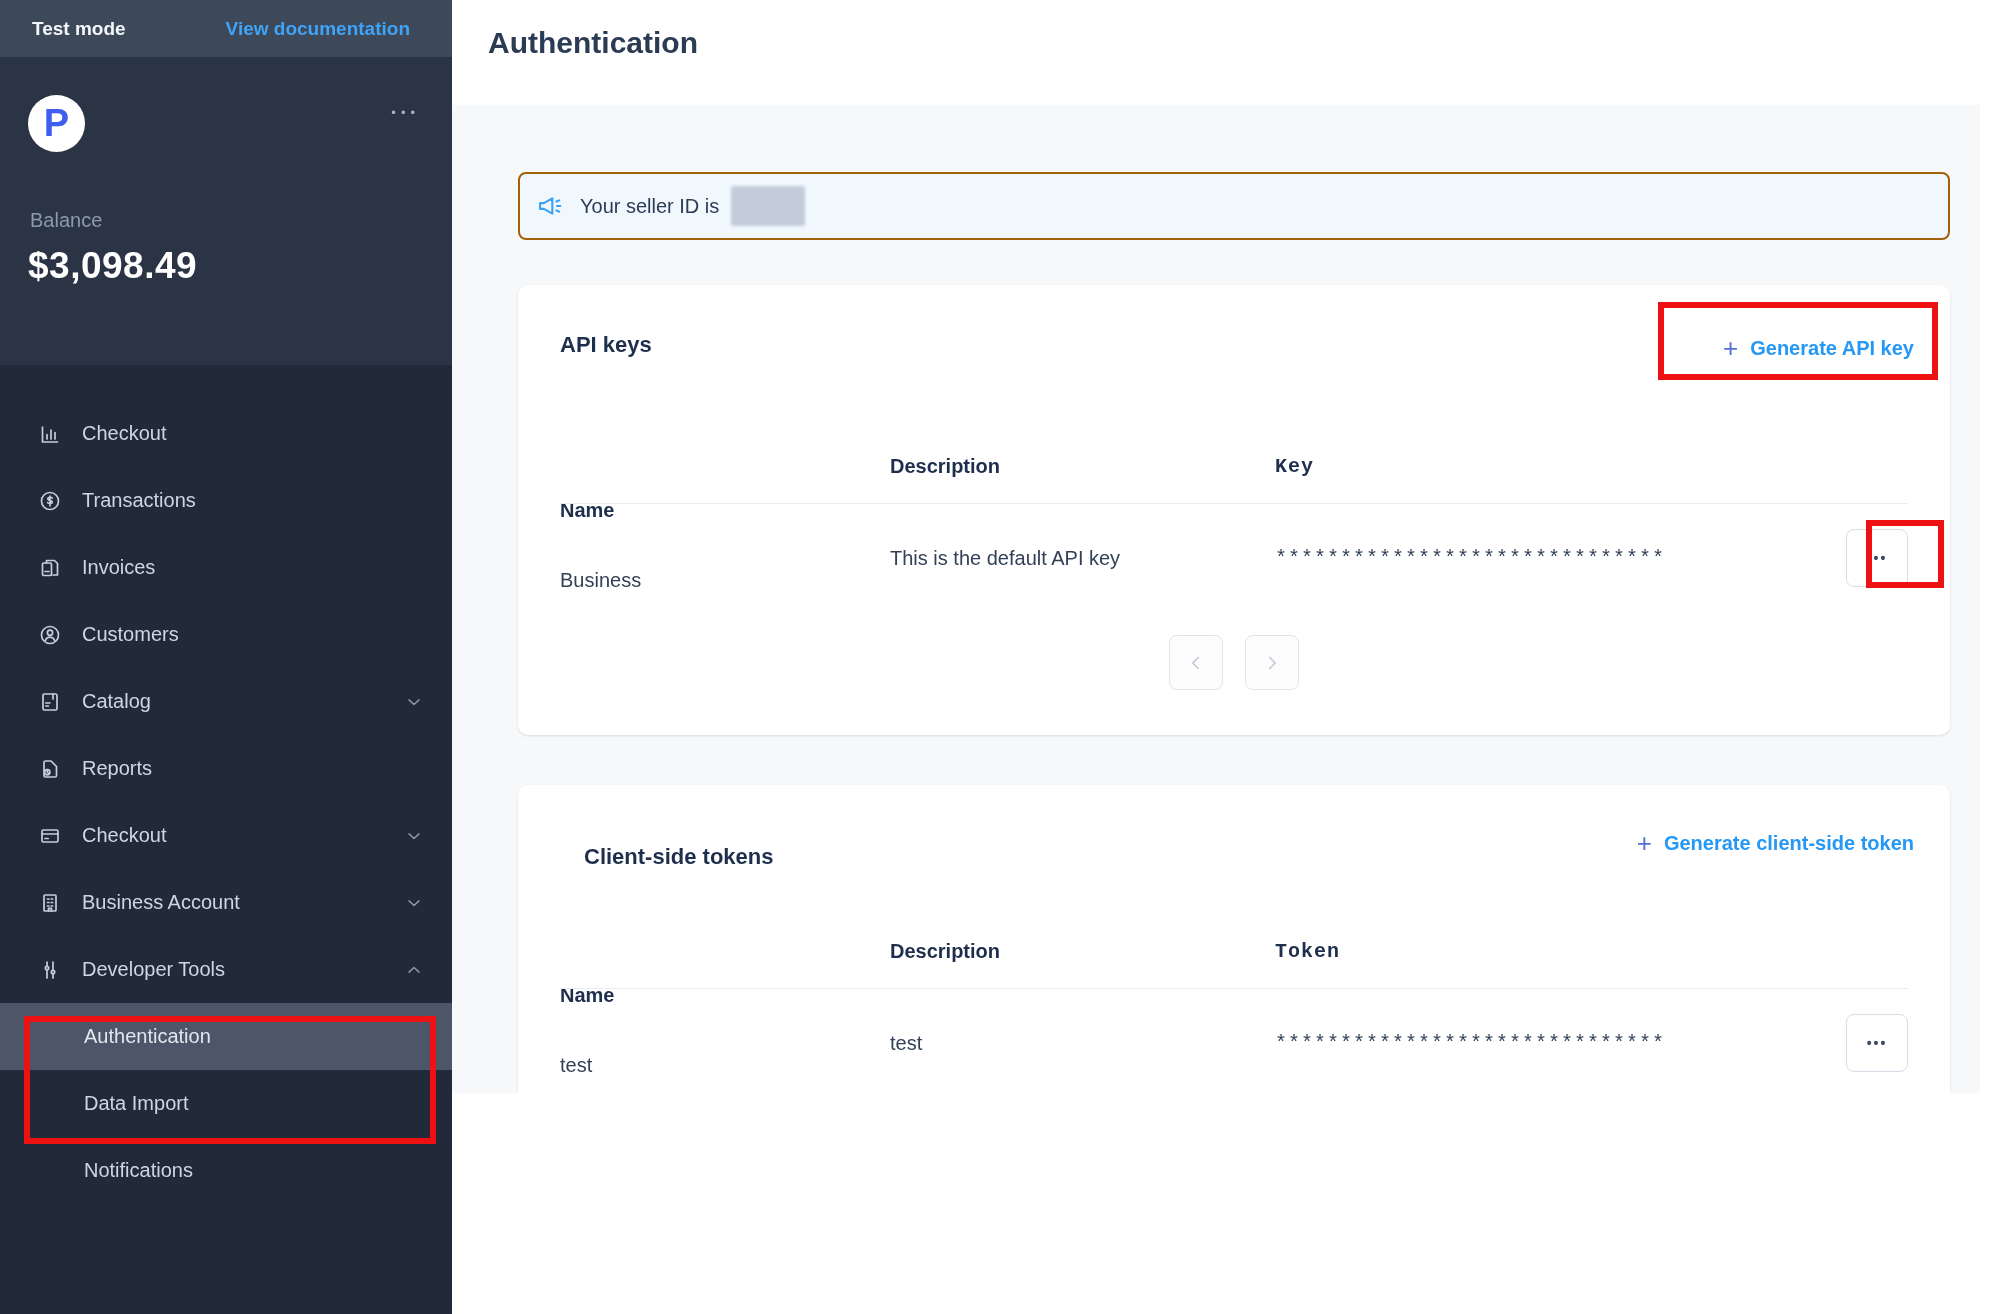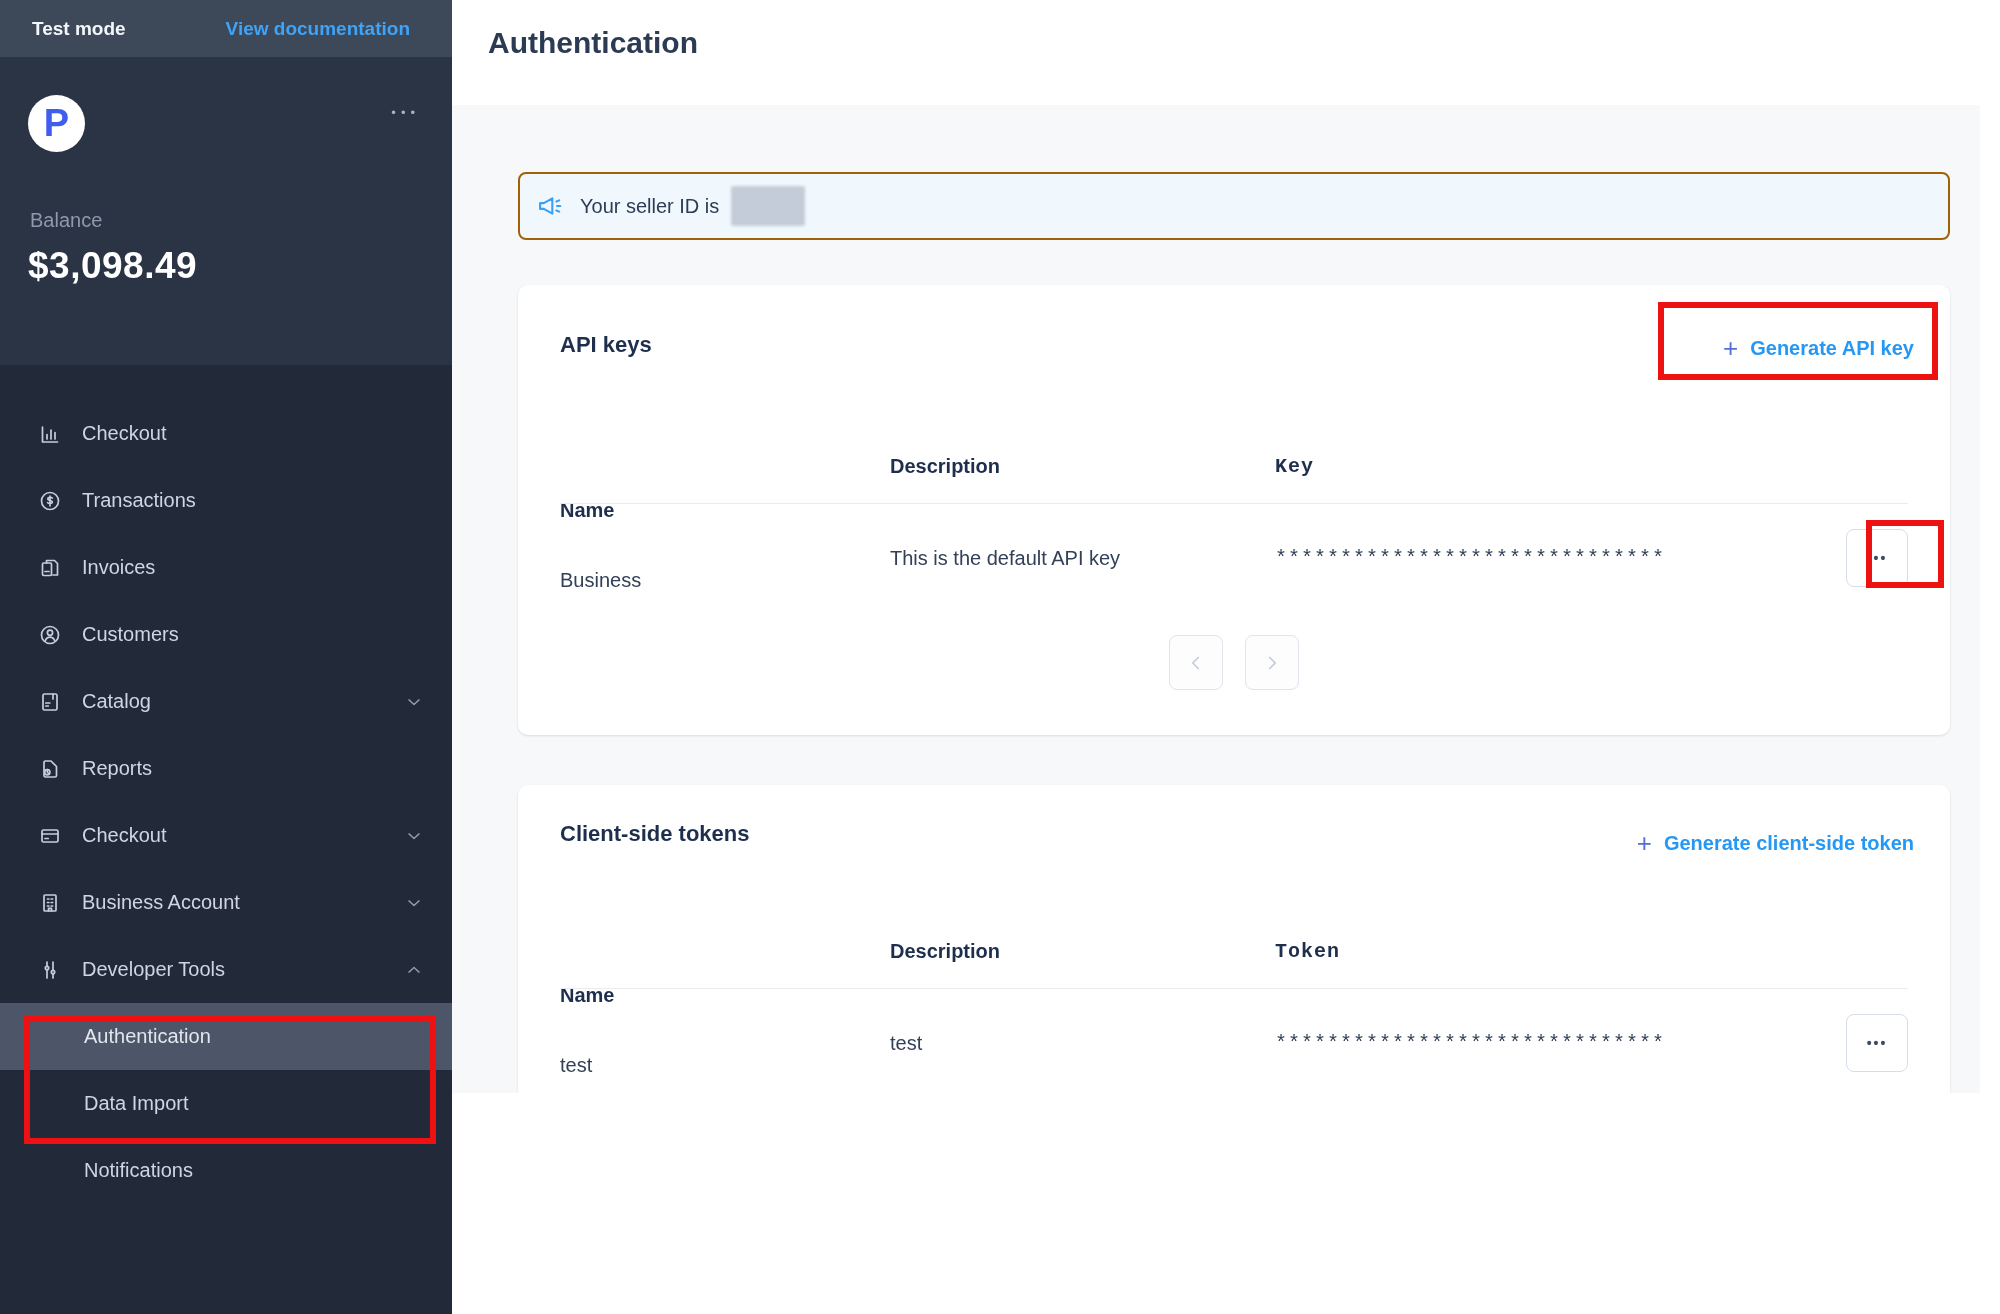--- a/index.html
+++ b/index.html
@@ -281,21 +281,21 @@
         </span>
         <span class="pg-btn">
           <svg viewBox="0 0 24 24" fill="none" stroke="currentColor" stroke-width="1.8" stroke-linecap="round" stroke-linejoin="round">
               <path d="M9.5 6l6 6-6 6"></path>
             </svg>
         </span>
       </div>
     </div>
 
     <div class="card tokens">
-      <div class="card-title" style="top:36px;">Client-side tokens</div>
+      <div class="card-title" style="top:59px;margin-left:24px;">Client-side tokens</div>
       <div class="gen-link" style="top:45px;">
         <span class="plus">+</span>
         <span class="gtext">Generate client-side token</span>
       </div>
 
       <div class="thead" style="top:155px;">
         <span class="col-name">Name</span>
         <span class="col-desc">Description</span>
         <span class="col-key">Token</span>
         <span class="col-act"></span>

